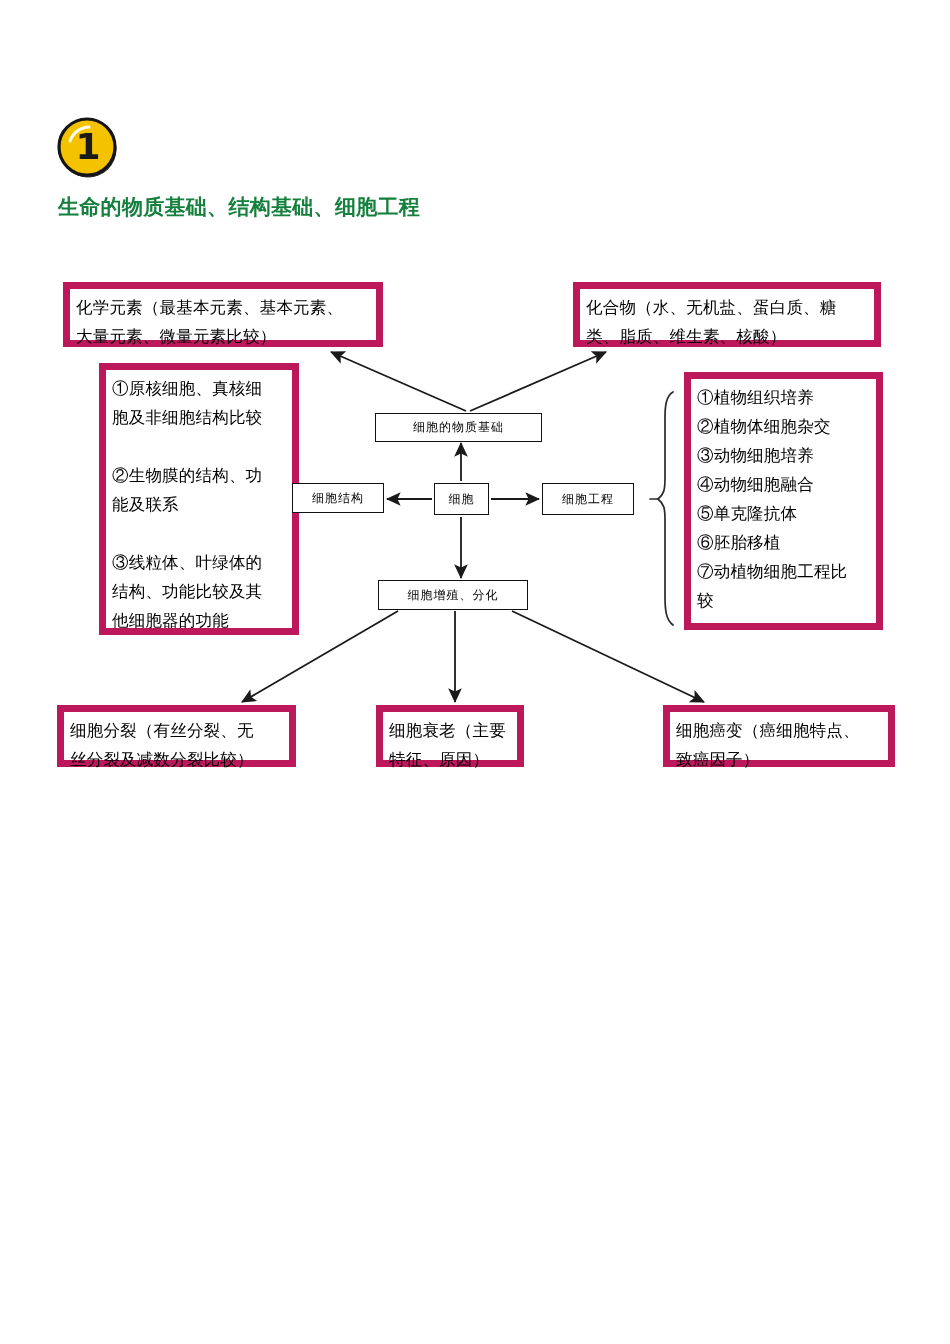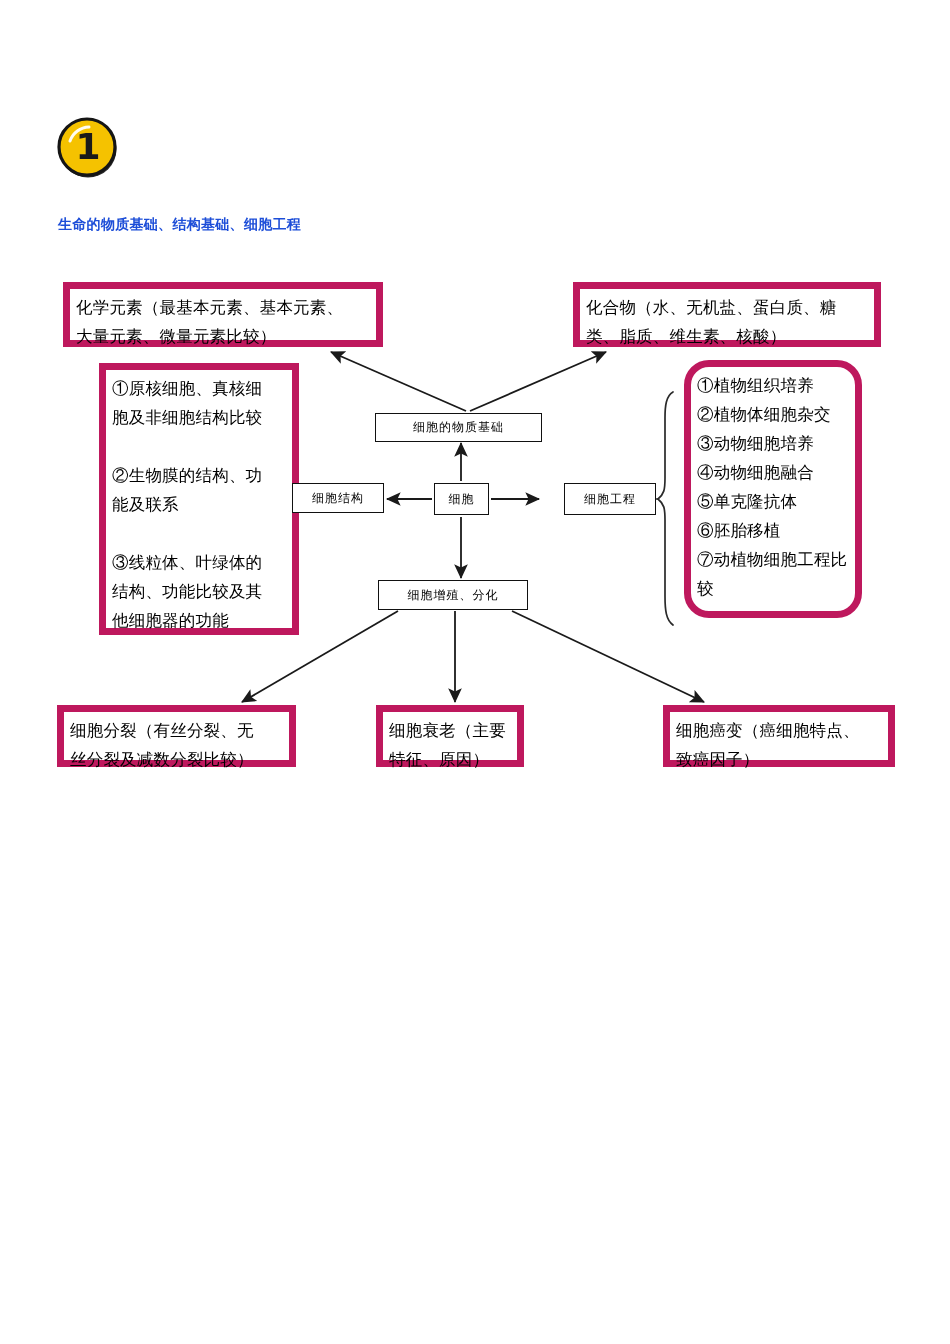--- a/index.html
+++ b/index.html
@@ -47,26 +47,26 @@
     font-weight: bold;
     color: #1a1a1a;
     line-height: 1;
     padding-bottom: 2px;
     box-sizing: border-box;
   }
   
   #heading {
     position: absolute;
     left: 58px;
-    top: 216px;
-    font-size: 14px;
+    top: 193px;
+    font-size: 21px;
     font-weight: bold;
     letter-spacing: 0.3px;
     white-space: nowrap;
-    color: #1d4ed8;
+    color: #15803d;
   }
   
   .box {
     position: absolute;
     box-sizing: border-box;
     background: #ffffff;
     font-family: "DejaVu Serif", "Liberation Serif", serif;
     color: #000;
   }
   .box-light {
@@ -191,21 +191,21 @@
     <div class="list-line">胞及非细胞结构比较</div>
     <div class="gap-line"></div>
     <div class="list-line">②生物膜的结构、功</div>
     <div class="list-line">能及联系</div>
     <div class="gap-line"></div>
     <div class="list-line">③线粒体、叶绿体的</div>
     <div class="list-line">结构、功能比较及其</div>
     <div class="list-line">他细胞器的功能</div>
   </div>
 
-  <div class="box box-light box-text pad" style="left:684px; top:360px; width:178px; height:258px;border-radius:25px;">
+  <div class="box box-light box-text pad" style="left:684px; top:372px; width:199px; height:258px;">
     <div class="list-line">①植物组织培养</div>
     <div class="list-line">②植物体细胞杂交</div>
     <div class="list-line">③动物细胞培养</div>
     <div class="list-line">④动物细胞融合</div>
     <div class="list-line">⑤单克隆抗体</div>
     <div class="list-line">⑥胚胎移植</div>
     <div class="list-line">⑦动植物细胞工程比</div>
     <div class="list-line">较</div>
   </div>
 
@@ -214,21 +214,21 @@
   </div>
 
   <div class="box box-dark" style="left:292px; top:483px; width:92px; height:30px;">
     <div class="center-label">细胞结构</div>
   </div>
 
   <div class="box box-dark" style="left:434px; top:483px; width:55px; height:32px;">
     <div class="center-label">细胞</div>
   </div>
 
-  <div class="box box-dark" style="left:564px; top:483px; width:92px; height:32px;">
+  <div class="box box-dark" style="left:542px; top:483px; width:92px; height:32px;">
     <div class="center-label">细胞工程</div>
   </div>
 
   <div class="box box-dark" style="left:378px; top:580px; width:150px; height:30px;">
     <div class="center-label">细胞增殖、分化</div>
   </div>
 
   <div class="box box-light box-text pad" style="left:57px; top:705px; width:239px; height:62px;">
     <div class="list-line">细胞分裂（有丝分裂、无</div>
     <div class="list-line">丝分裂及减数分裂比较）</div>

